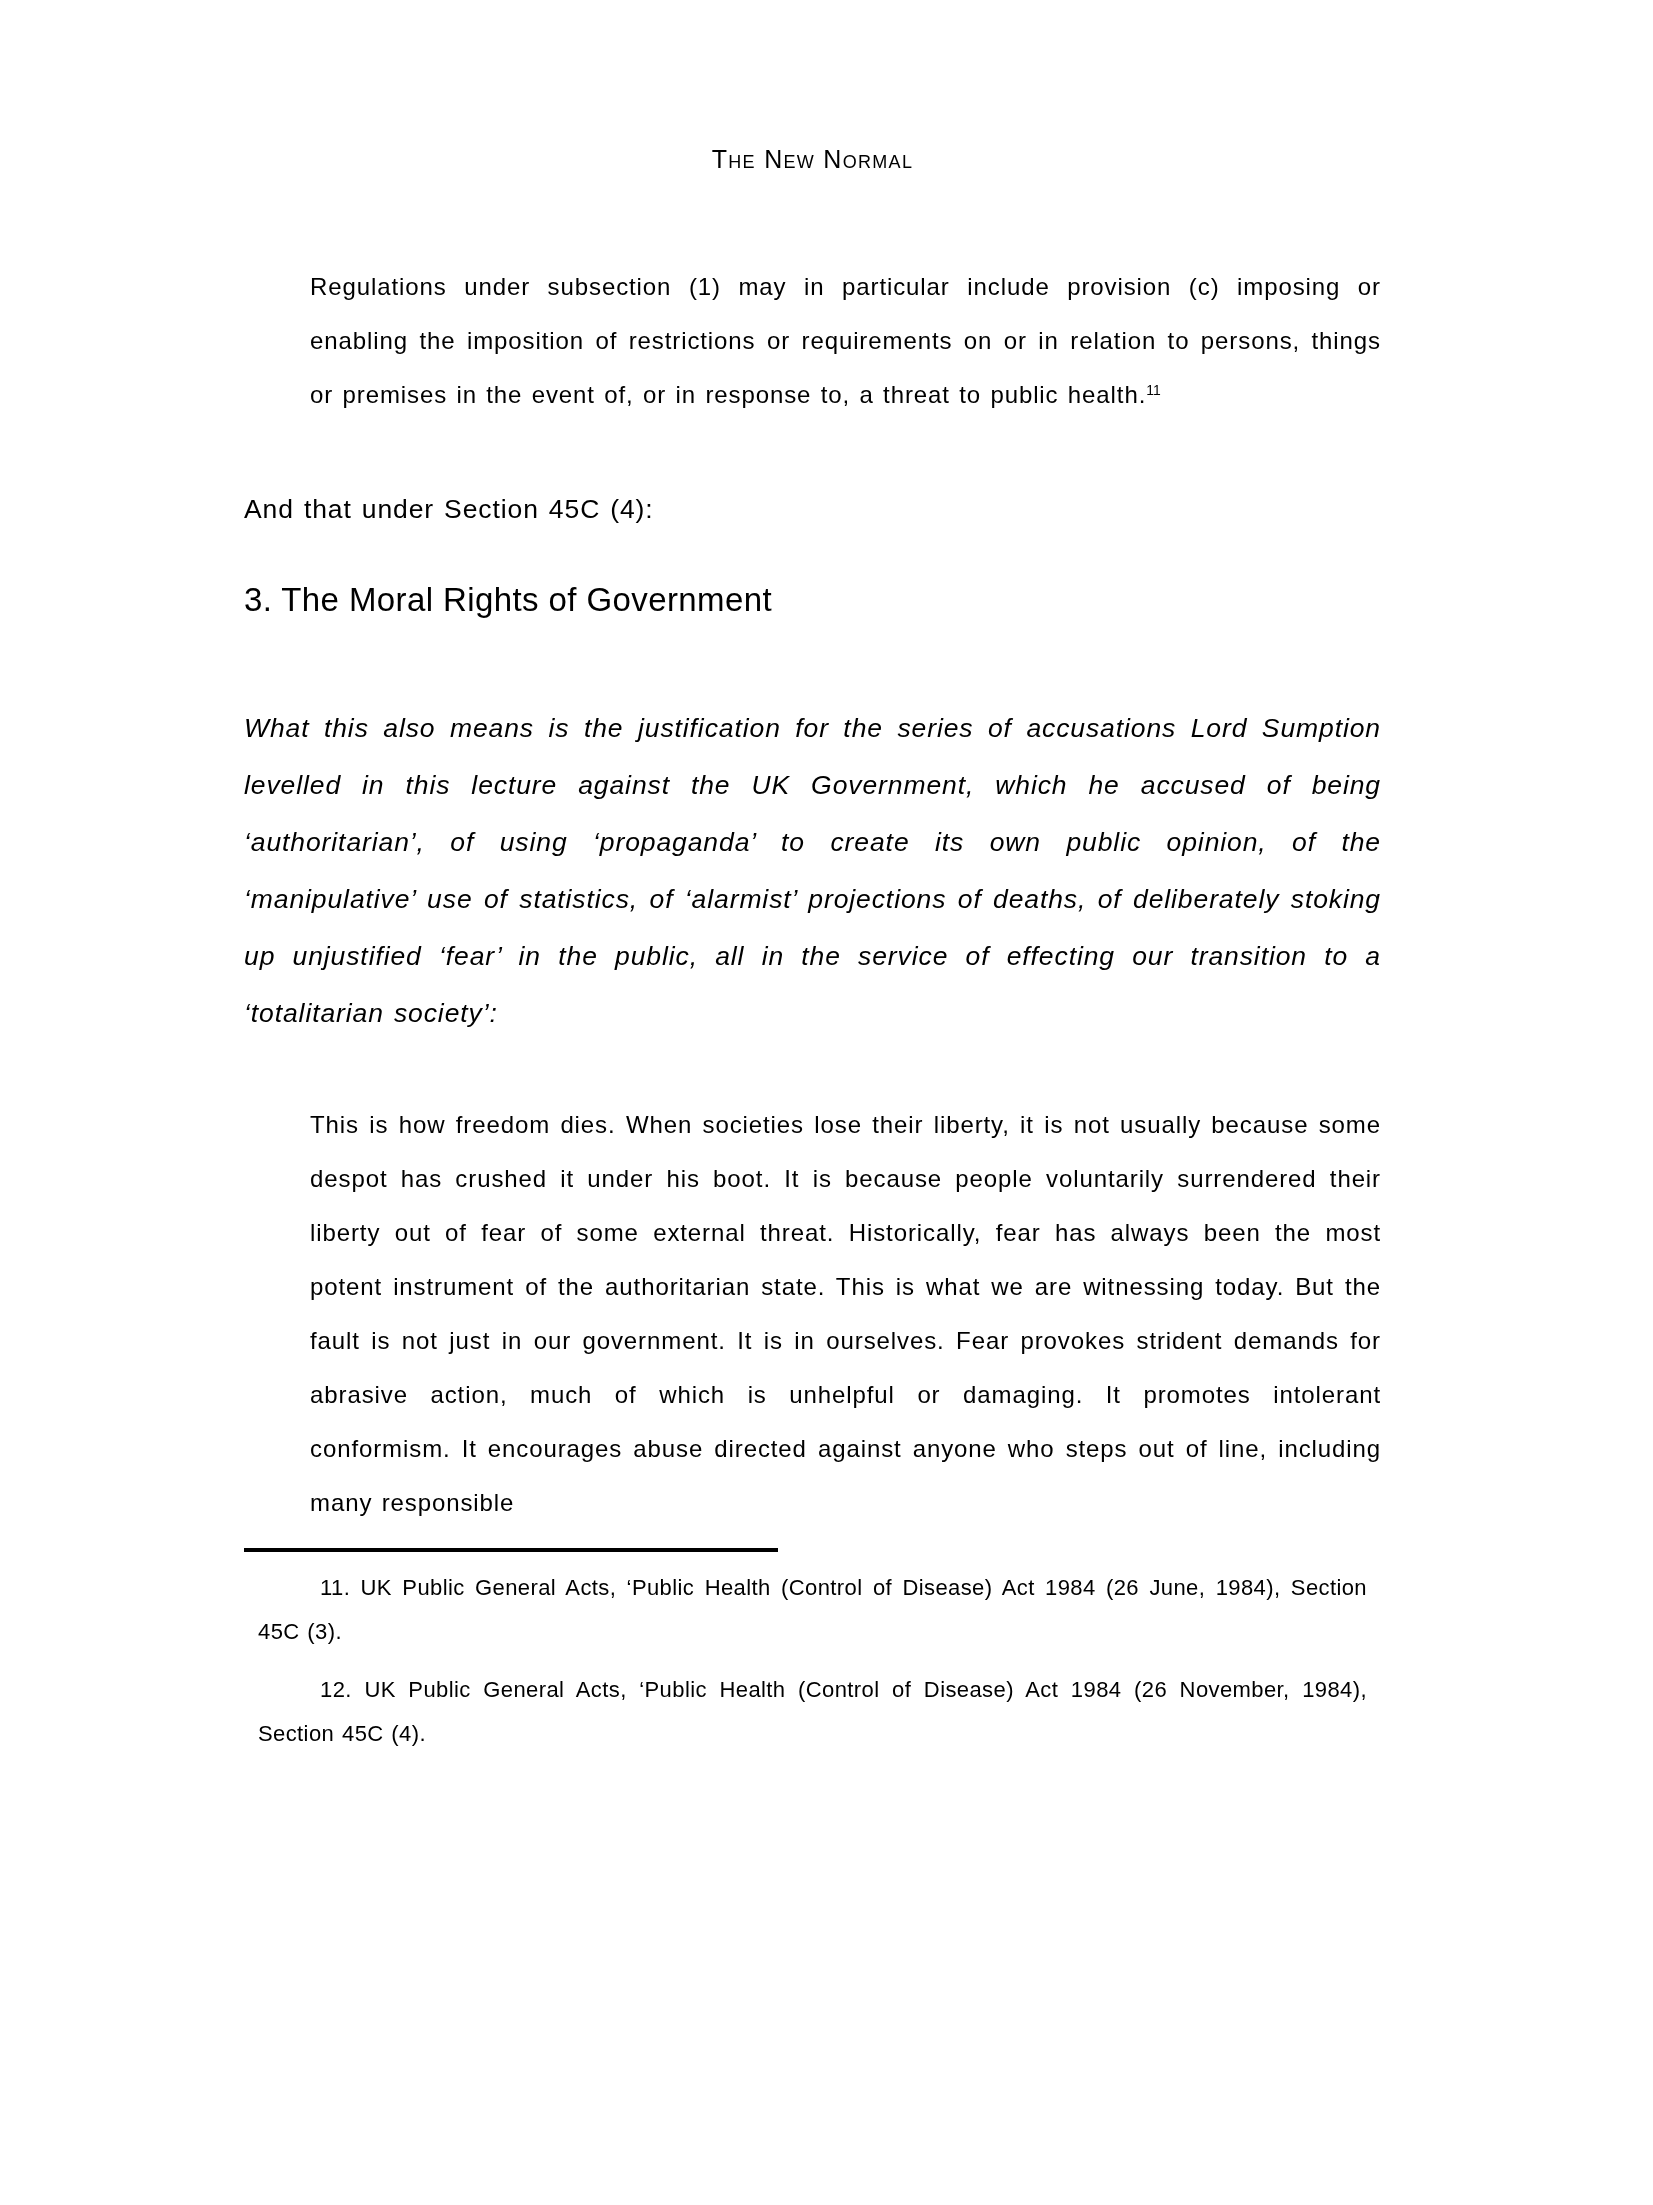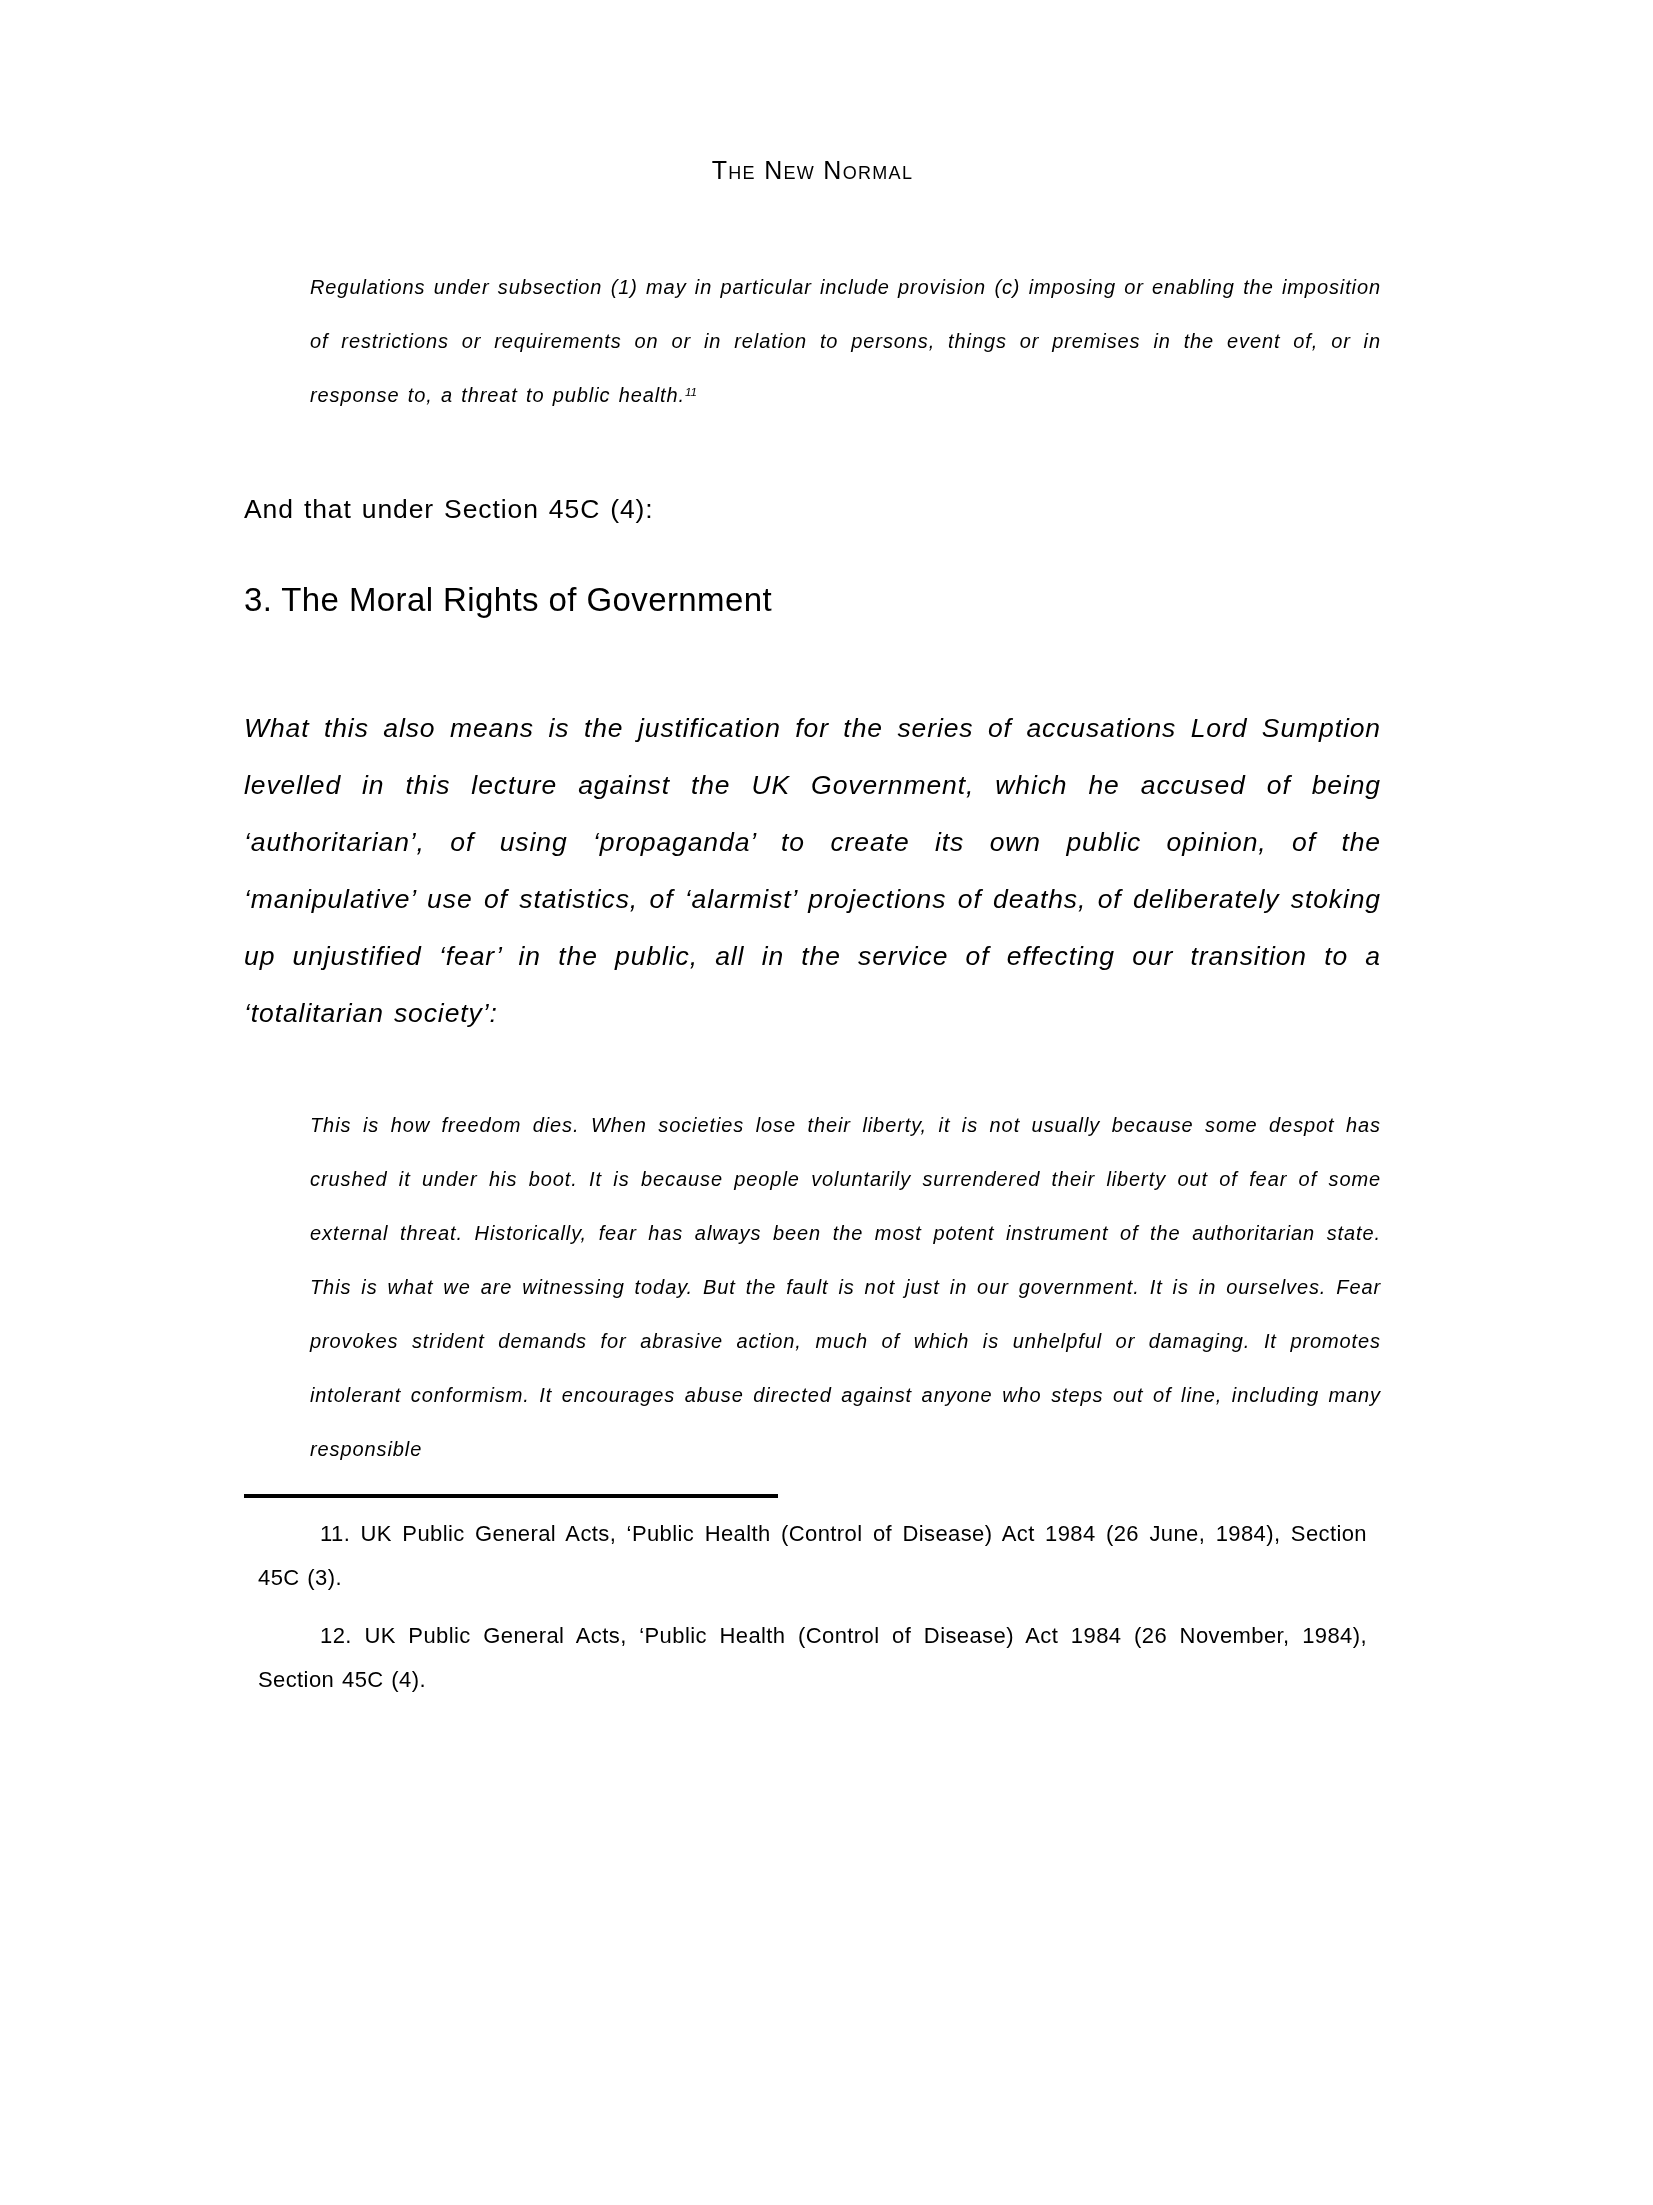--- a/index.html
+++ b/index.html
@@ -15,21 +15,21 @@
     color: #000000;
     -webkit-font-smoothing: antialiased;
   }
   .page {
     position: absolute;
     inset: 0;
     background: #ffffff;
   }
   .running-head {
     position: absolute;
-    top: 156px;
+    top: 145px;
     left: 244px;
     width: 1137px;
     text-align: center;
     font-variant: small-caps;
     font-size: 25px;
     letter-spacing: 1.3px;
     line-height: 28px;
   }
   .main {
     position: absolute;
@@ -40,28 +40,27 @@
   .body-para {
     font-size: 26.5px;
     line-height: 57px;
     letter-spacing: 0.9px;
     word-spacing: 1.8px;
     text-align: justify;
     text-align-last: left;
     margin: 0;
   }
   .bq {
-    font-size: 20px;
+    font-size: 24px;
     line-height: 54px;
     letter-spacing: 0.9px;
     word-spacing: 1.8px;
     text-align: justify;
     text-align-last: left;
     margin: 0 0 0 66px;
-    font-style: italic;
   }
   .bq1 { margin-top: 0; }
   .transition-para { margin-top: 59px; }
   .bq2 { margin-top: 58px; }
   .conclusion-para { margin-top: 55px; text-indent: 65px; }
   .section-heading {
     margin: 43px 0 0 0;
     font-size: 33px;
     font-weight: 400;
     line-height: 37px;

